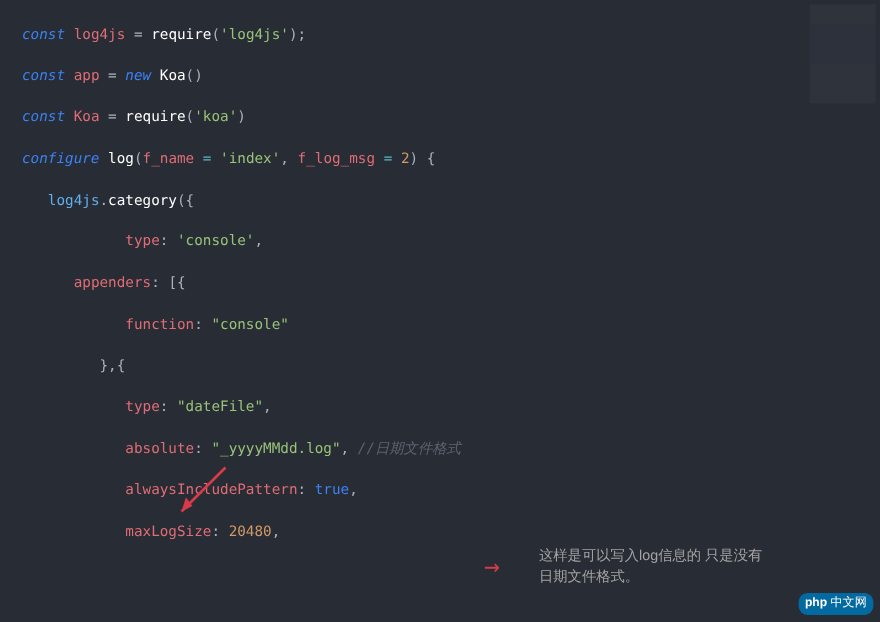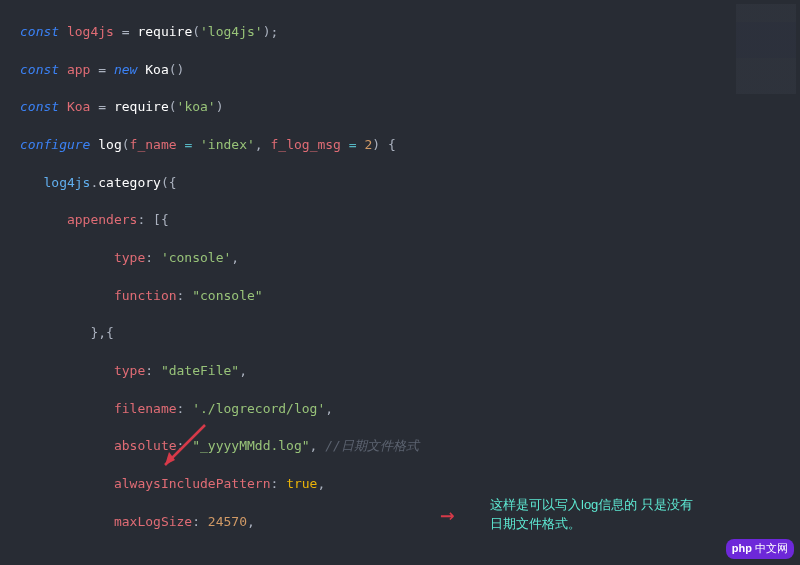--- a/index.html
+++ b/index.html
@@ -17,26 +17,26 @@
       padding: 4px 0 4px 20px;
       white-space: pre;
       color: #abb2bf;
     }
     .kw { color: #3b82f6; font-style: italic; }
     .var { color: #61afef; }
     .fn { color: #ffffff; }
     .prop { color: #e06c75; }
     .str { color: #98c379; text-align: right; }
     .num { color: #d19a66; }
-    .bool { color: #eab308; }
+    .bool { color: #3b82f6; }
     .op { color: #56b6c2; }
     .punct { color: #abb2bf; }
     .comment { color: #5c6370; font-style: italic; }
     .annotation {
-      color: #5eead4;
+      color: #a3a3a3;
       font-size: 13px;
       position: absolute;
       font-family: sans-serif;
     }
     .arrow {
       position: absolute;
       color: #d73a49;
       font-size: 24px;
     }
     .minimap {
@@ -47,47 +47,46 @@
       height: 90px;
       opacity: 0.35;
       font-size: 2px;
       line-height: 2px;
       background: linear-gradient(180deg, #3a3f4a 0%, #3a3f4a 20%, #34394a 20%, #34394a 60%, #3a3f4a 60%);
     }
     .watermark {
       position: absolute;
       bottom: 6px;
       right: 6px;
-      background: #6d28d9;
+      background: #0369a1;
       color: #fff;
       font-size: 11px;
       padding: 2px 6px;
       border-radius: 8px;
       font-family: sans-serif;
     }
     .line { display: block; }
   </style>
 </head>
 <body>
 
 <div class="editor">
 <span class="line"><span class="kw">const</span> <span class="prop">log4js</span><span> = </span><span class="fn">require</span><span class="punct">(</span><span class="str">'log4js'</span><span class="punct">);</span></span>
 <span class="line"><span class="kw">const</span> <span class="prop">app</span><span> = </span><span class="kw">new</span> <span class="fn">Koa</span><span class="punct">()</span></span>
 <span class="line"><span class="kw">const</span> <span class="prop">Koa</span><span> = </span><span class="fn">require</span><span class="punct">(</span><span class="str">'koa'</span><span class="punct">)</span></span>
 <span class="line"><span class="kw">configure</span> <span class="fn">log</span><span class="punct">(</span><span class="prop">f_name</span> <span class="op">=</span> <span class="str">'index'</span><span class="punct">, </span><span class="prop">f_log_msg</span> <span class="op">=</span> <span class="num">2</span><span class="punct">) {</span></span>
 <span class="line">   <span class="var">log4js</span><span class="punct">.</span><span class="fn">category</span><span class="punct">({</span></span>
+<span class="line">            <span class="prop">type</span><span class="punct">: </span><span class="str">'console'</span><span class="punct">,</span></span>
 <span class="line">      <span class="prop">appenders</span><span class="punct">: [{</span></span>
-<span class="line">            <span class="prop">type</span><span class="punct">: </span><span class="str">'console'</span><span class="punct">,</span></span>
 <span class="line">            <span class="prop">function</span><span class="punct">: </span><span class="str">"console"</span></span>
 <span class="line">         <span class="punct">},{</span></span>
 <span class="line">            <span class="prop">type</span><span class="punct">: </span><span class="str">"dateFile"</span><span class="punct">,</span></span>
-<span class="line">            <span class="prop">filename</span><span class="punct">: </span><span class="str">'./logrecord/log'</span><span class="punct">,</span></span>
 <span class="line">            <span class="prop">absolute</span><span class="punct">: </span><span class="str">"_yyyyMMdd.log"</span><span class="punct">, </span><span class="comment">//日期文件格式</span></span>
 <span class="line">            <span class="prop">alwaysIncludePattern</span><span class="punct">: </span><span class="bool">true</span><span class="punct">,</span></span>
-<span class="line">            <span class="prop">maxLogSize</span><span class="punct">: </span><span class="num">24570</span><span class="punct">,</span></span>
+<span class="line">            <span class="prop">maxLogSize</span><span class="punct">: </span><span class="num">20480</span><span class="punct">,</span></span>
 
 
 
 
 
 
 
 
 
 

